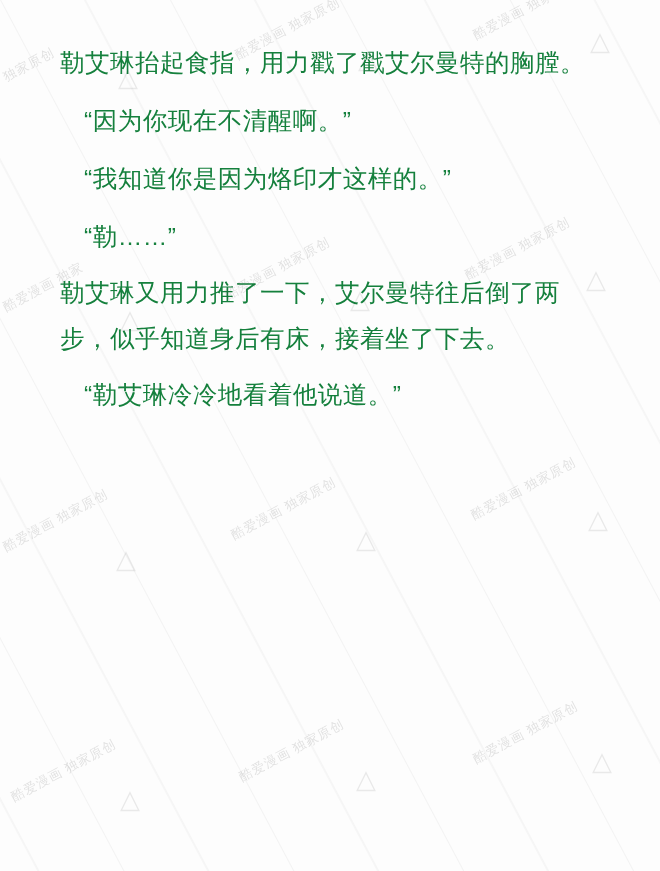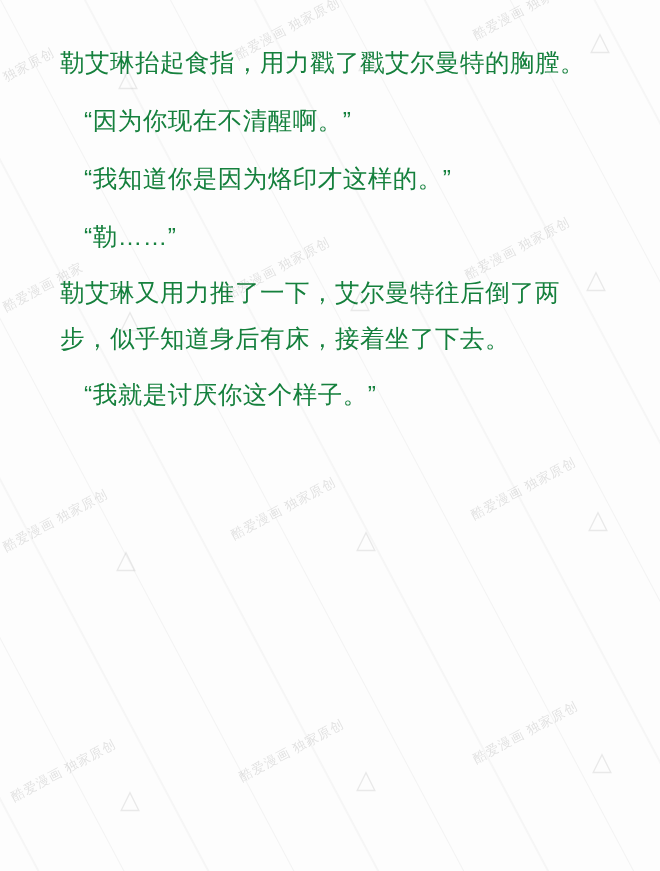--- a/index.html
+++ b/index.html
@@ -120,16 +120,16 @@
       <div class="wm-tri" style="left: 356px; top: 766px;">△</div>
       <div class="wm-tri" style="left: 592px; top: 748px;">△</div>
     </div>
 
   <div class="content">
     <p class="para">勒艾琳抬起食指，用力戳了戳艾尔曼特的胸膛。</p>
     <p class="para indent">“因为你现在不清醒啊。”</p>
     <p class="para indent">“我知道你是因为烙印才这样的。”</p>
     <p class="para indent">“勒……”</p>
     <p class="para tight">勒艾琳又用力推了一下，艾尔曼特往后倒了两步，似乎知道身后有床，接着坐了下去。</p>
-    <p class="para indent">“我就是讨厌你这个样子。”</p>
+    <p class="para indent">“勒艾琳冷冷地看着他说道。”</p>
   </div>
 
 </div>
 
 </body></html>

